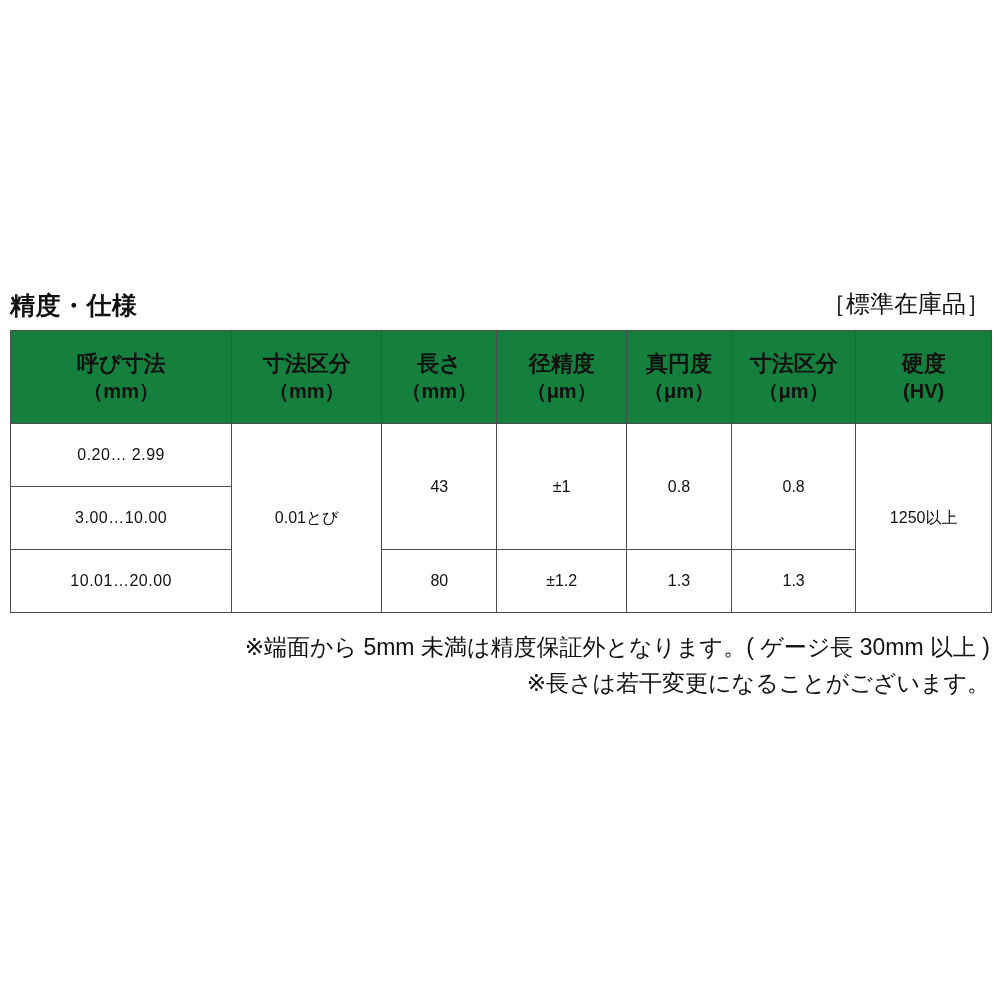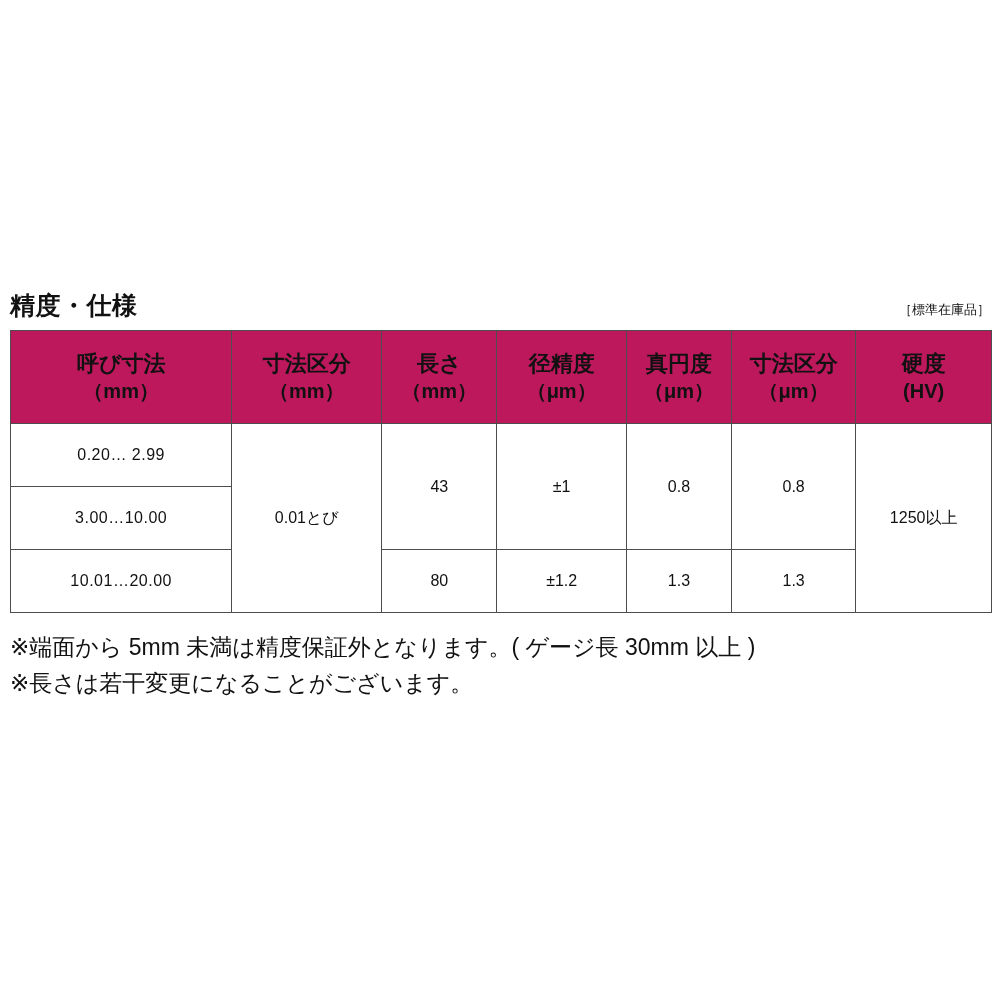--- a/index.html
+++ b/index.html
@@ -36,21 +36,21 @@
     justify-content: space-between;
   }
   .caption-title {
     font-size: 25px;
     font-weight: 700;
     letter-spacing: 0.5px;
     color: #111;
     line-height: 1;
   }
   .caption-note {
-    font-size: 13px;
+    font-size: 24px;
     font-weight: 400;
     color: #111;
     line-height: 1;
     padding-bottom: 2px;
   }
 
   
   .spec-table {
     position: absolute;
     left: 10px;
@@ -62,21 +62,21 @@
   .spec-table td,
   .spec-table th {
     border: 1px solid #4d4d4d;
     text-align: center;
     vertical-align: middle;
     font-weight: 400;
     color: #111;
     padding: 0;
   }
   .spec-table thead th {
-    background: #be185d;
+    background: #15803d;
     font-weight: 700;
     font-size: 22px;
     line-height: 1.32;
     height: 92px;
   }
   .spec-table thead th .unit {
     display: block;
     font-weight: 700;
     font-size: 20px;
   }
@@ -100,20 +100,21 @@
   .cell-hard {
     font-size: 23px;
   }
 
   
   .notes {
     position: absolute;
     left: 10px;
     top: 630px;
     width: 980px;
+    text-align: right;
   }
   .note-line {
     font-size: 23px;
     line-height: 1.55;
     color: #111;
     white-space: nowrap;
   }
 </style>
 </head>
 <body>

